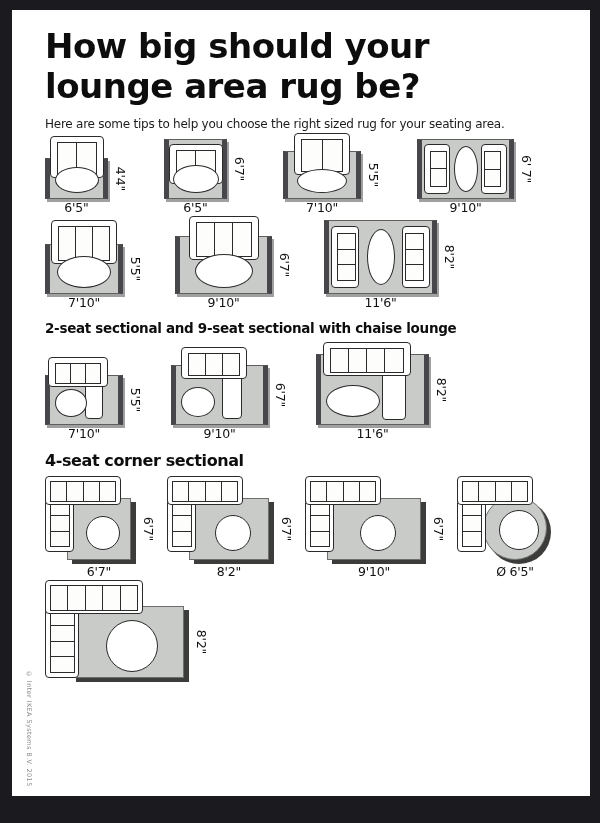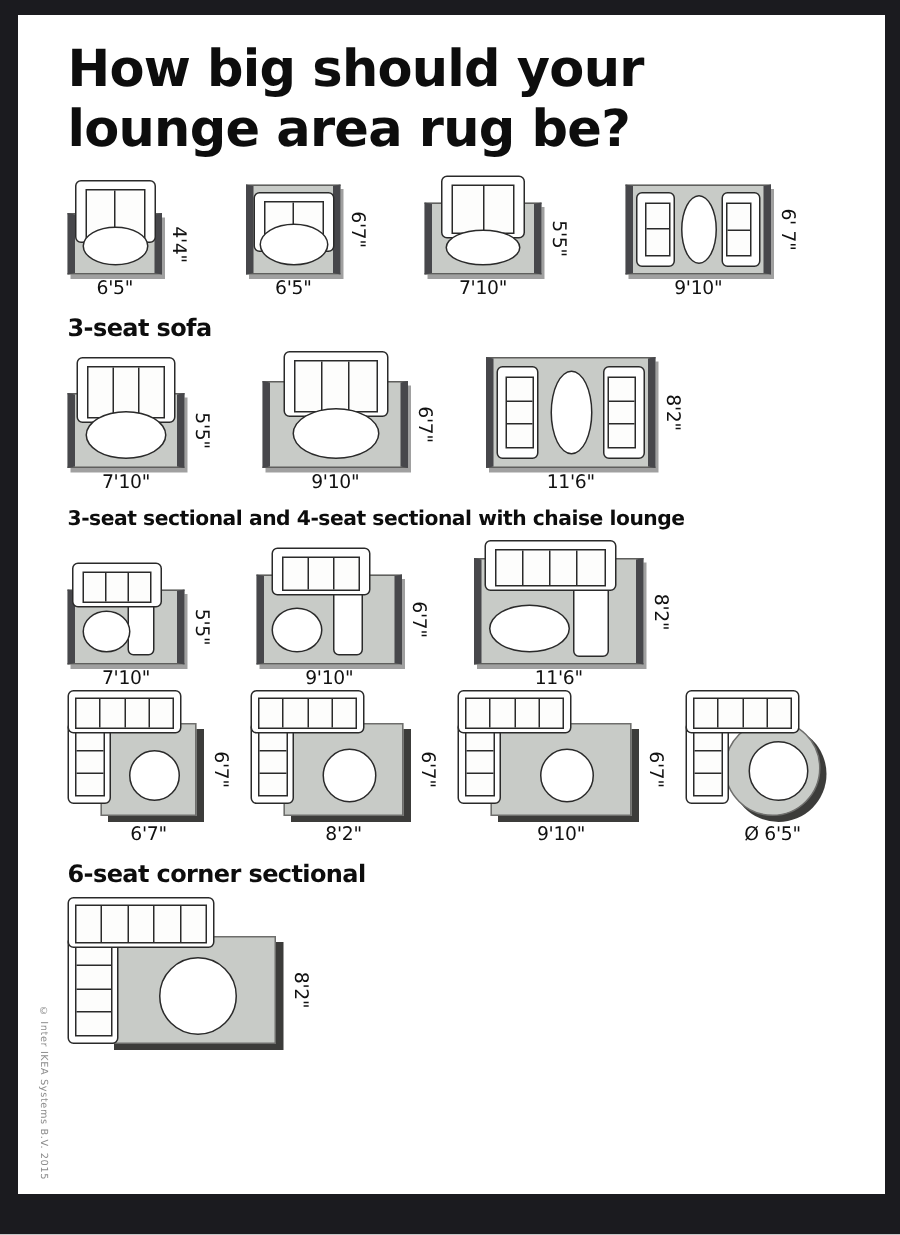--- a/index.html
+++ b/index.html
@@ -38,20 +38,21 @@
 </head>
 <body>
 
 <div class="page">
   <div class="content">
     <div class="title">
       <div>How big should your</div>
       <div>lounge area rug be?</div>
     </div>
     <div class="intro">
+      <div>Here are some tips to help you choose the right sized rug for your seating area.</div>
     </div>
     <div id="sections">
         <div class="row" style="gap: 34px;">
           <div class="diagram" style="width: 85px; height: 80px;">
             <div class="rug banded" style="left: 0px; top: 22px; width: 63px; height: 41px;"></div>
             <div class="sofa" style="left: 4.5px; top: 0px; width: 54px; height: 42px;">
               <div class="seat">
                 <div class="cushion"></div>
                 <div class="cushion"></div>
               </div>
@@ -96,21 +97,20 @@
               <div class="seat">
                 <div class="cushion"></div>
                 <div class="cushion"></div>
               </div>
             </div>
             <div class="table" style="left: 36.5px; top: 7px; width: 24px; height: 46px;"></div>
             <div class="wlabel" style="left: -1.5px; top: 61px;">9'10"</div>
             <div class="hlabel" style="left: 109px; top: 30px;">6' 7"</div>
           </div>
         </div>
-        <div class="section-heading">3-seat sofa</div>
         <div class="row" style="gap: 30px;">
           <div class="diagram" style="width: 100px; height: 91px;">
             <div class="rug banded" style="left: 0px; top: 24px; width: 78px; height: 50px;"></div>
             <div class="sofa" style="left: 6px; top: 0px; width: 66px; height: 44px;">
               <div class="seat">
                 <div class="cushion"></div>
                 <div class="cushion"></div>
                 <div class="cushion"></div>
               </div>
             </div>
@@ -145,21 +145,21 @@
                 <div class="cushion"></div>
                 <div class="cushion"></div>
                 <div class="cushion"></div>
               </div>
             </div>
             <div class="table" style="left: 42.5px; top: 9px; width: 28px; height: 56px;"></div>
             <div class="wlabel" style="left: 6.5px; top: 75px;">11'6"</div>
             <div class="hlabel" style="left: 125px; top: 37px;">8'2"</div>
           </div>
         </div>
-        <div class="section-heading small">3-seat sectional and 4-seat sectional with chaise lounge</div>
+        <div class="section-heading small">2-seat sectional and 9-seat sectional with chaise lounge</div>
         <div class="row" style="gap: 26px;">
           <div class="diagram" style="width: 100px; height: 85px;">
             <div class="rug banded" style="left: 0px; top: 18px; width: 78px; height: 50px;"></div>
             <div class="chaise-ext" style="left: 40px; top: 22px; width: 18px; height: 40px;"></div>
             <div class="sofa" style="left: 3px; top: 0px; width: 60px; height: 30px;">
               <div class="seat">
                 <div class="cushion"></div>
                 <div class="cushion"></div>
                 <div class="cushion"></div>
               </div>
@@ -191,20 +191,21 @@
                 <div class="cushion"></div>
                 <div class="cushion"></div>
                 <div class="cushion"></div>
               </div>
             </div>
             <div class="table" style="left: 10px; top: 43px; width: 54px; height: 32px;"></div>
             <div class="wlabel" style="left: 6.5px; top: 84px;">11'6"</div>
             <div class="hlabel" style="left: 125px; top: 47.5px;">8'2"</div>
           </div>
         </div>
+        <div class="section-heading">4-seat  corner sectional</div>
         <div class="row" style="gap: 9px;">
           <div class="diagram" style="width: 113px; height: 104px;">
             <div class="rug plain" style="left: 22px; top: 22px; width: 64px; height: 62px;"></div>
             <div class="corner-piece piece-v" style="left: 0px; top: 21px; width: 29px; height: 55px;">
               <div class="seat seat-col">
                 <div class="cushion"></div>
                 <div class="cushion"></div>
                 <div class="cushion"></div>
               </div>
             </div>
@@ -276,21 +277,20 @@
                 <div class="cushion"></div>
                 <div class="cushion"></div>
                 <div class="cushion"></div>
                 <div class="cushion"></div>
               </div>
             </div>
             <div class="table" style="left: 42px; top: 34px; width: 40px; height: 40px;"></div>
             <div class="wlabel" style="left: 8px; top: 88px;">Ø 6'5"</div>
           </div>
         </div>
-        <div class="section-heading">6-seat corner sectional</div>
         <div class="row" style="gap: 0px;">
           <div class="diagram" style="width: 166px; height: 118px;">
             <div class="rug plain" style="left: 26px; top: 26px; width: 113px; height: 72px;"></div>
             <div class="corner-piece piece-v" style="left: 0px; top: 26px; width: 34px; height: 72px;">
               <div class="seat seat-col">
                 <div class="cushion"></div>
                 <div class="cushion"></div>
                 <div class="cushion"></div>
                 <div class="cushion"></div>
               </div>

